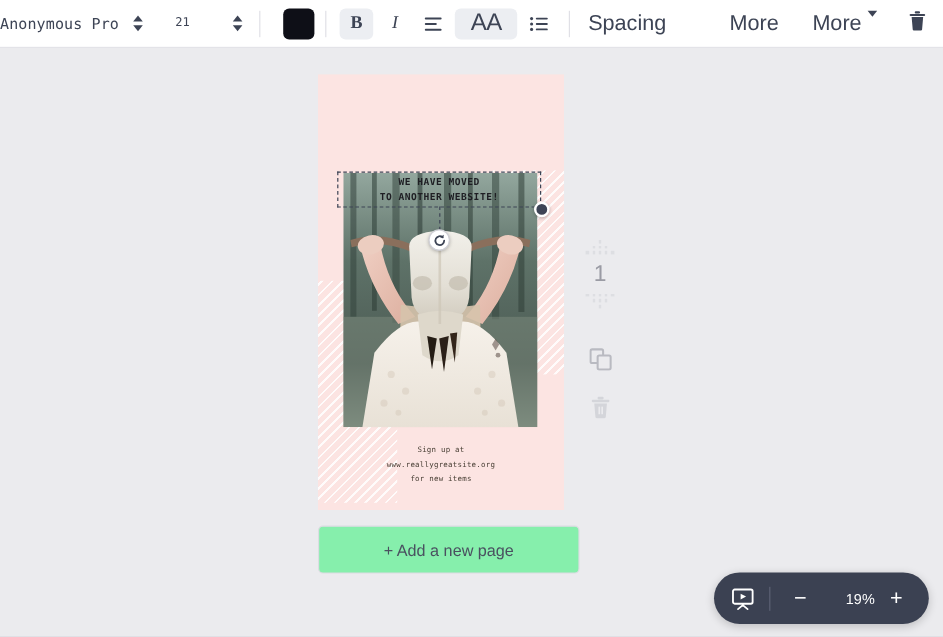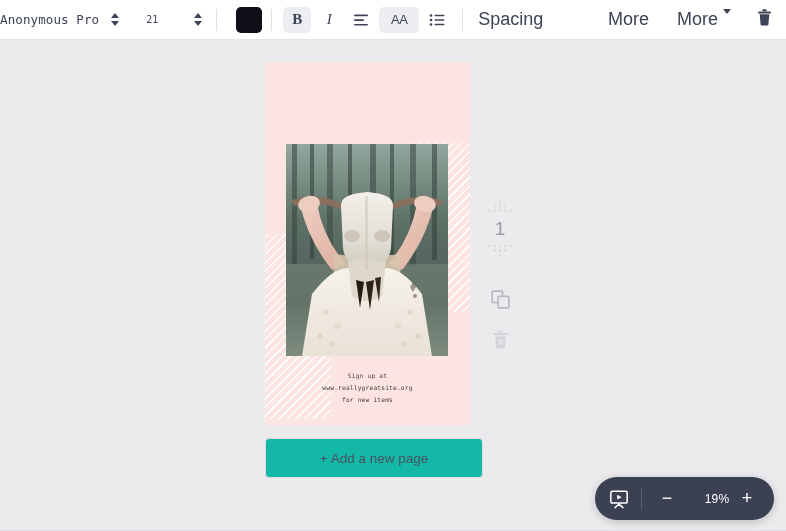--- a/index.html
+++ b/index.html
@@ -50,21 +50,21 @@
     width: 28px; height: 26px; border-radius: 5px;
     display: flex; align-items: center; justify-content: center;
     color: #3d4455; cursor: pointer; margin: 0 2px;
     border: none; background: transparent;
   }
   .tb-btn.active { background: #eceef2; }
   .tb-btn.bold { font-weight: bold; font-size: 15px;
     font-family: "Liberation Serif", serif; }
   .tb-btn.ital { font-style: italic; font-size: 15px;
     font-family: "Liberation Serif", serif; }
-  .tb-btn.aa { font-size: 13px; letter-spacing: -.5px; width: 40px; }
+  .tb-btn.aa { font-size: 20px; letter-spacing: -.5px; width: 52px; }
   .tb-text {
     font-size: 18px; color: #3d4455; cursor: pointer; white-space: nowrap;
   }
   .spacer { flex: 1 1 auto; }
 
   
   .canvas { position: absolute; top: 40px; left: 0; width: 786px; height: 491px;
     background: #ebebee; }
 
   
@@ -126,21 +126,21 @@
     background: #fff; border: 1px solid #d0d0d6;
     box-shadow: 0 1px 3px rgba(0,0,0,.25);
     display: flex; align-items: center; justify-content: center;
     cursor: grab; z-index: 25;
   }
 
   
   .add-page {
     position: absolute; left: 265px; top: 398px;
     width: 218px; height: 40px;
-    background: #14b8a6; border: 1px solid #dcdce2; border-radius: 4px;
+    background: #86efac; border: 1px solid #dcdce2; border-radius: 4px;
     display: flex; align-items: center; justify-content: center;
     font-size: 13.5px; color: #4a5160; cursor: pointer;
   }
 
   
   .page-tools {
     position: absolute; left: 487px; top: 160px;
     width: 26px; display: flex; flex-direction: column;
     align-items: center; gap: 0;
   }
@@ -332,20 +332,32 @@
         </svg>
       </div>
 
       <div class="poster-foot">
         <div>Sign up at</div>
         <div>www.reallygreatsite.org</div>
         <div>for new items</div>
       </div>
     </div>
 
+    <div class="sel-box">
+      <div class="sel-line">WE HAVE MOVED</div>
+      <div class="sel-line">TO ANOTHER WEBSITE!</div>
+      <div class="handle-dot"></div>
+      <div class="rot-stem"></div>
+      <div class="rot-handle">
+        <svg width="11" height="11" viewBox="0 0 12 12">
+          <path d="M10 6a4 4 0 1 1-1.4-3" fill="none" stroke="#3d4455" stroke-width="1.6" stroke-linecap="round"></path>
+          <path d="M9.6 0.6 L9.2 3.8 L6.2 2.9 Z" fill="#3d4455"></path>
+        </svg>
+      </div>
+    </div>
 
     <div class="add-page">+ Add a new page</div>
 
     <div class="page-tools">
       <div class="dot-tri">
         <span class="dot-row">
             <i></i>
           </span>
         <span class="dot-row">
             <i></i>

